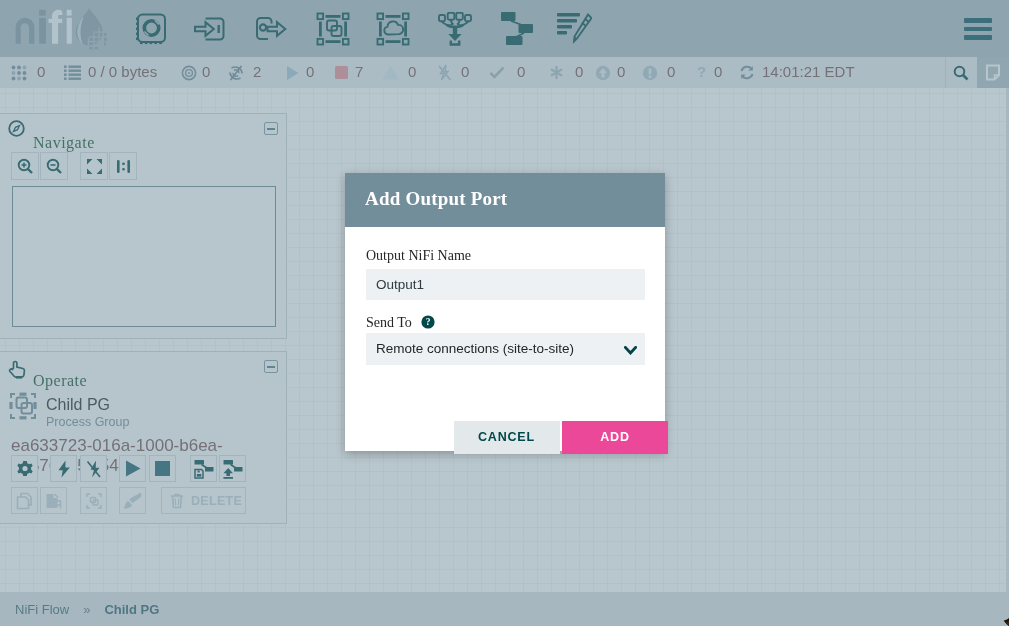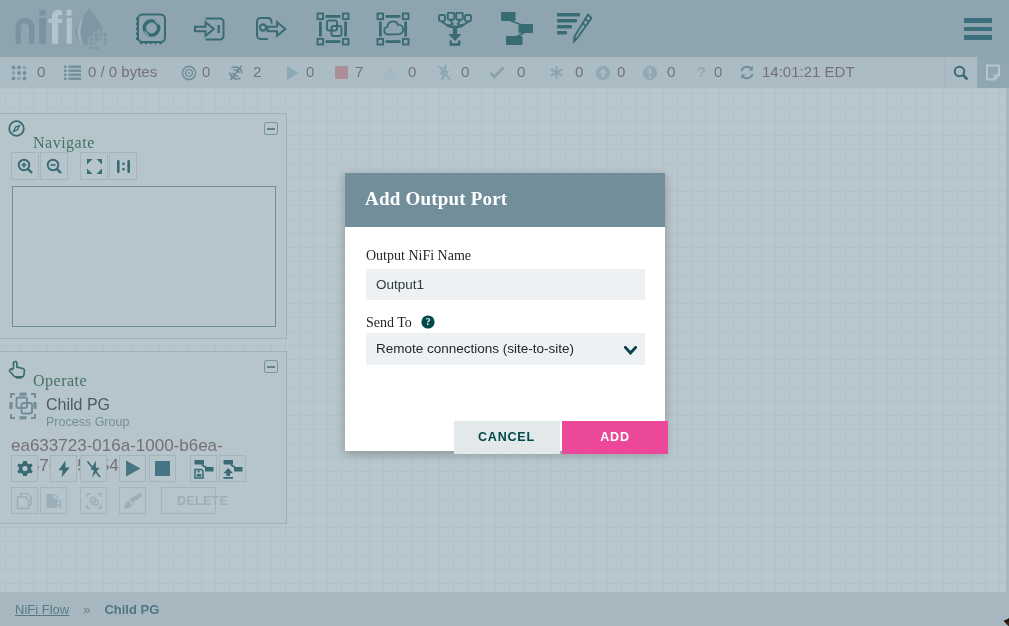--- a/index.html
+++ b/index.html
@@ -307,21 +307,21 @@
     <div id="bulletinbtn" class="abs">
       <svg class="abs" style="left:8px;top:7px;" width="16" height="17" viewBox="0 0 16 17">
         <path d="M2 1.5 h12 v9.5 l-4.5 4.5 h-7.5 Z" fill="none" stroke="#FCFEFF" stroke-width="2"></path>
         <path d="M14 11 h-4.5 v4.5" fill="none" stroke="#FCFEFF" stroke-width="1.6"></path>
       </svg>
     </div>
   </div>
   <div id="canvas" class="abs"></div>
   <div class="abs" style="left:1006px;top:88px;width:3px;height:504px;background:#DCE3E6;"></div>
   <div id="breadcrumb" class="abs">
-    <span style="text-decoration:underline;">NiFi Flow</span>
+    <span style="">NiFi Flow</span>
     <span style="margin:0 14px;color:#56707a;font-size:13px;">»</span>
     <span style="font-weight:bold;color:#2d5e6b;">Child PG</span>
   </div>
   <div id="navigate" class="panel abs">
     <svg class="abs" style="left:8px;top:6px;" width="17" height="17" viewBox="0 0 17 17">
       <circle cx="8.5" cy="8.5" r="7.3" fill="none" stroke="#004849" stroke-width="1.8"></circle>
       <path d="M11.5 5.5 L9.5 9.7 L5.5 11.5 L7.5 7.3 Z" fill="none" stroke="#004849" stroke-width="1.3"></path>
     </svg>
     <div class="paneltitle">Navigate</div>
     <div class="collapse"></div>
@@ -446,21 +446,21 @@
           <rect x="8" y="8" width="5" height="5" rx="1"></rect>
         </g>
       </svg>
     </div>
     <div class="opbtn dis" style="left:119px;top:135px;">
       <svg width="19" height="18" viewBox="0 0 19 18">
         <path d="M16.5 0.5 a2.8 2.8 0 0 1 2 2.8 c-0.5 3.5 -6.5 5.2 -8.7 8 l-3.6 -3.6 c2.8 -3.6 8 -3.7 10.3 -7.2 Z" fill="#C3D0D6"></path>
         <path d="M5 8.8 l4.2 4.2 c-1.2 2.8 -4.8 4 -8.7 3.3 c2 -1.8 1 -5 4.5 -7.5 Z" fill="#C3D0D6"></path>
       </svg>
     </div>
-    <div class="abs" style="left:161px;top:135px;width:55px;height:27px;border:1px solid #D3DCE0;background:#FBFCFD;display:flex;align-items:center;">
+    <div class="abs" style="left:161px;top:135px;width:85px;height:27px;border:1px solid #D3DCE0;background:#FBFCFD;display:flex;align-items:center;">
       <svg style="margin-left:8px;" width="14" height="16" viewBox="0 0 14 16">
         <path d="M1 3 h12 M5 3 V1.5 h4 V3 M2.5 3 l1 11.5 h7 L11.5 3" fill="none" stroke="#C3D0D6" stroke-width="1.6"></path>
         <path d="M5.2 5.5 l0.4 7 M8.8 5.5 l-0.4 7" stroke="#C3D0D6" stroke-width="1.2"></path>
       </svg>
       <span style="margin-left:7px;font-size:12.5px;font-weight:bold;color:#C3D0D6;letter-spacing:0.3px;">DELETE</span>
     </div>
   </div>
   <div id="glass" class="abs"></div>
   <div id="dialog" class="abs">
     <div id="dlghead"></div>

